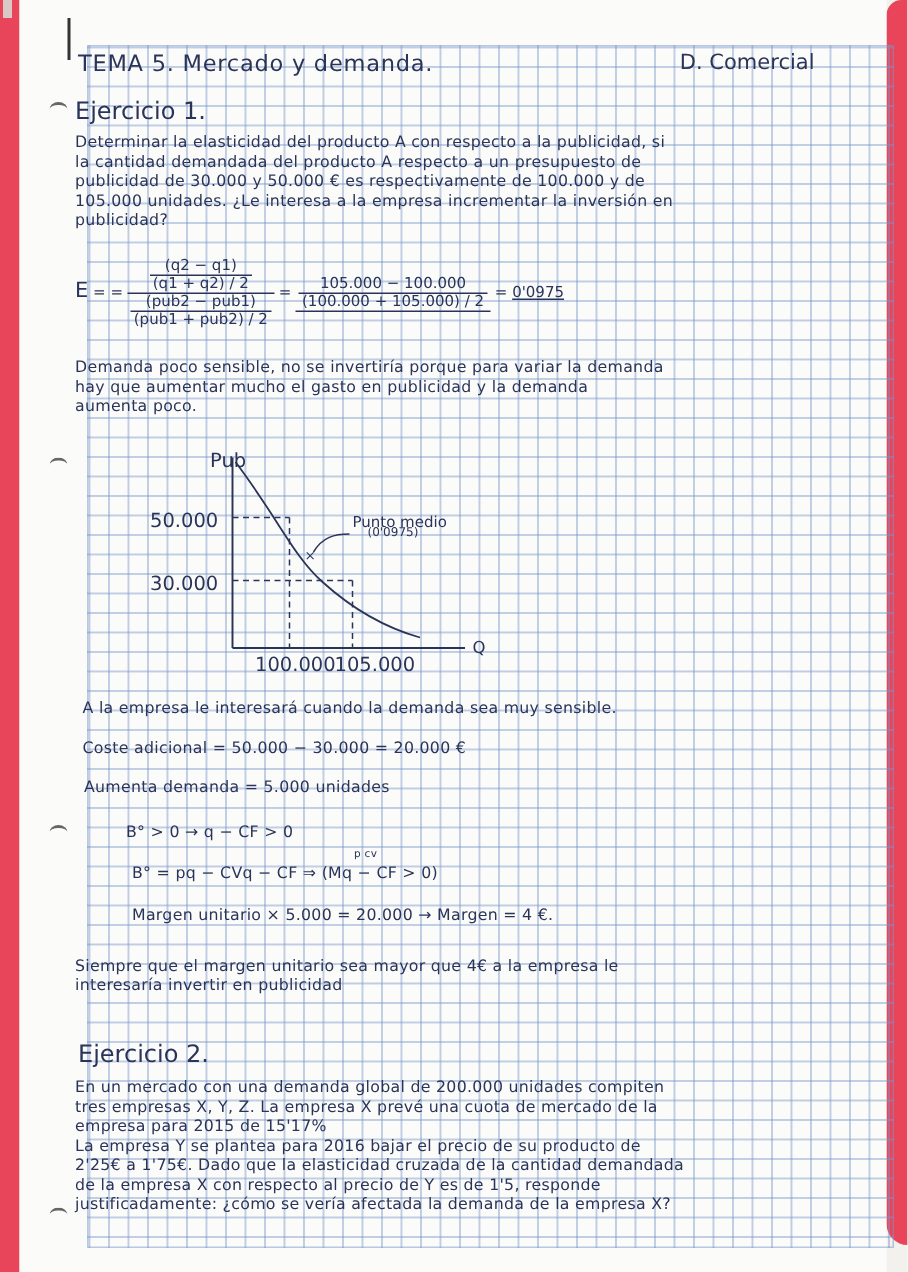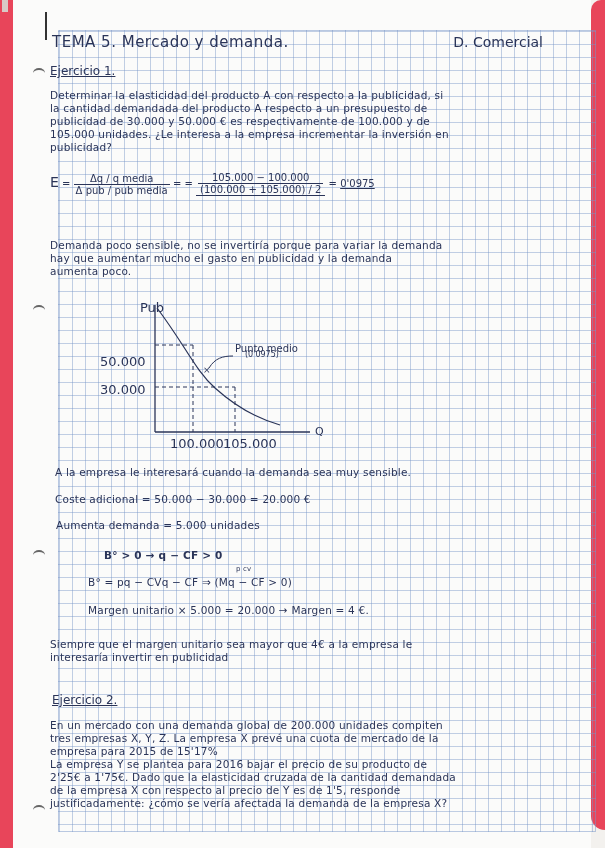--- a/index.html
+++ b/index.html
@@ -21,21 +21,21 @@
     position:absolute; left:45px; top:30px; width:536px; height:800px;
     background-image:
       linear-gradient(to right, rgba(120,150,200,0.45) 1px, transparent 1px),
       linear-gradient(to bottom, rgba(120,150,200,0.45) 1px, transparent 1px);
     background-size:13px 13px;
     border:1px solid rgba(120,150,200,0.5);
   }
   .ink { position:absolute; color:#2a3458; font-family:"DejaVu Sans", sans-serif; white-space:nowrap; }
   .title { left:52px; top:33px; font-size:15px; letter-spacing:0.5px; }
   .subject { right:62px; top:34px; font-size:14px; position:absolute;text-align:right; }
-  .heading { font-size:12px; text-decoration:underline; }
+  .heading { font-size:16px; }
   .para { font-size:10.5px; line-height:13px; letter-spacing:0.2px; }
   .formula { font-size:10px; }
   .frac { display:inline-block; text-align:center; vertical-align:middle; }
   .frac .num { border-bottom:1px solid #2a3458; padding:0 2px; display:block; }
   .frac .den { display:block; padding:0 2px; }
   .chart { position:absolute; left:95px; top:300px; width:260px; height:140px; }
   .chart svg { position:absolute; left:0; top:0; }
   .axis-label { position:absolute; font-size:13px; color:#2a3458; font-family:"DejaVu Sans", sans-serif; }
 </style>
 </head>
@@ -64,25 +64,29 @@
   <div>Determinar la elasticidad del producto A con respecto a la publicidad, si</div>
   <div>la cantidad demandada del producto A respecto a un presupuesto de</div>
   <div>publicidad de 30.000 y 50.000 € es respectivamente de 100.000 y de</div>
   <div>105.000 unidades. ¿Le interesa a la empresa incrementar la inversión en</div>
   <div>publicidad?</div>
 </div>
 
 <div class="ink formula" style="left:50px; top:172px;">
   <span style="font-size:14px">E</span>
   <span> = </span>
+  <span> = </span>
   <span class="frac">
-    <span class="num">Δq / q media</span>
-    <span class="den">Δ pub / pub media</span>
+    <span class="num">
+      <span class="frac"><span class="num">(q2 − q1)</span><span class="den">(q1 + q2) / 2</span></span>
+    </span>
+    <span class="den">
+      <span class="frac"><span class="num">(pub2 − pub1)</span><span class="den">(pub1 + pub2) / 2</span></span>
+    </span>
   </span>
-  <span> = </span>
   <span> = </span>
   <span class="frac">
     <span class="num">
       <span class="frac"><span class="num">105.000 − 100.000</span><span class="den">(100.000 + 105.000) / 2</span></span>
     </span>
   </span>
   <span> = </span>
   <span style="text-decoration:underline">0'0975</span>
 </div>
 
@@ -98,33 +102,33 @@
     <line x1="60" y1="132" x2="215" y2="132" stroke="#2a3458" stroke-width="1.3"></line>
     <path d="M62,8 C90,45 100,70 120,88 C140,106 160,118 185,125" stroke="#2a3458" stroke-width="1.2" fill="none"></path>
     <line x1="60" y1="45" x2="98" y2="45" stroke="#2a3458" stroke-dasharray="4,3"></line>
     <line x1="60" y1="87" x2="140" y2="87" stroke="#2a3458" stroke-dasharray="4,3"></line>
     <line x1="98" y1="45" x2="98" y2="132" stroke="#2a3458" stroke-dasharray="4,3"></line>
     <line x1="140" y1="87" x2="140" y2="132" stroke="#2a3458" stroke-dasharray="4,3"></line>
     <text x="108" y="73" font-size="9" fill="#2a3458">×</text>
     <path d="M114,68 C120,58 128,56 138,56" stroke="#2a3458" fill="none"></path>
   </svg>
   <div class="axis-label" style="left:45px; top:0px;">Pub</div>
-  <div class="axis-label" style="left:5px; top:40px;margin-top:14px;">50.000</div>
+  <div class="axis-label" style="left:5px; top:40px;">50.000</div>
   <div class="axis-label" style="left:5px; top:82px;">30.000</div>
   <div class="axis-label" style="left:220px; top:125px; font-size:11px;">Q</div>
   <div class="axis-label" style="left:75px; top:136px;">100.000</div>
   <div class="axis-label" style="left:128px; top:136px;">105.000</div>
   <div class="axis-label" style="left:140px; top:43px; font-size:10px;">Punto medio</div>
   <div class="axis-label" style="left:150px; top:50px; font-size:8px;">(0'0975)</div>
 </div>
 
 <div class="ink para" style="left:55px; top:466px;">A la empresa le interesará cuando la demanda sea muy sensible.</div>
 <div class="ink para" style="left:55px; top:493px;">Coste adicional = 50.000 − 30.000 = 20.000 €</div>
 <div class="ink para" style="left:56px; top:519px;">Aumenta demanda = 5.000 unidades</div>
-<div class="ink para" style="left:104px; top:549px;font-weight:bold;">B° &gt; 0 → q − CF &gt; 0</div>
+<div class="ink para" style="left:84px; top:549px;">B° &gt; 0 → q − CF &gt; 0</div>
 <div class="ink para" style="left:236px; top:563px; font-size:7px;">p  cv</div>
 <div class="ink para" style="left:88px; top:576px;">B° = pq − CVq − CF ⇒ (Mq − CF &gt; 0)</div>
 <div class="ink para" style="left:88px; top:604px;">Margen unitario × 5.000 = 20.000 → Margen = 4 €.</div>
 
 <div class="ink para" style="left:50px; top:638px;">
   <div>Siempre que el margen unitario sea mayor que 4€ a la empresa le</div>
   <div>interesaría invertir en publicidad</div>
 </div>
 
 <div class="ink heading" style="left:52px; top:693px;">Ejercicio 2.</div>

